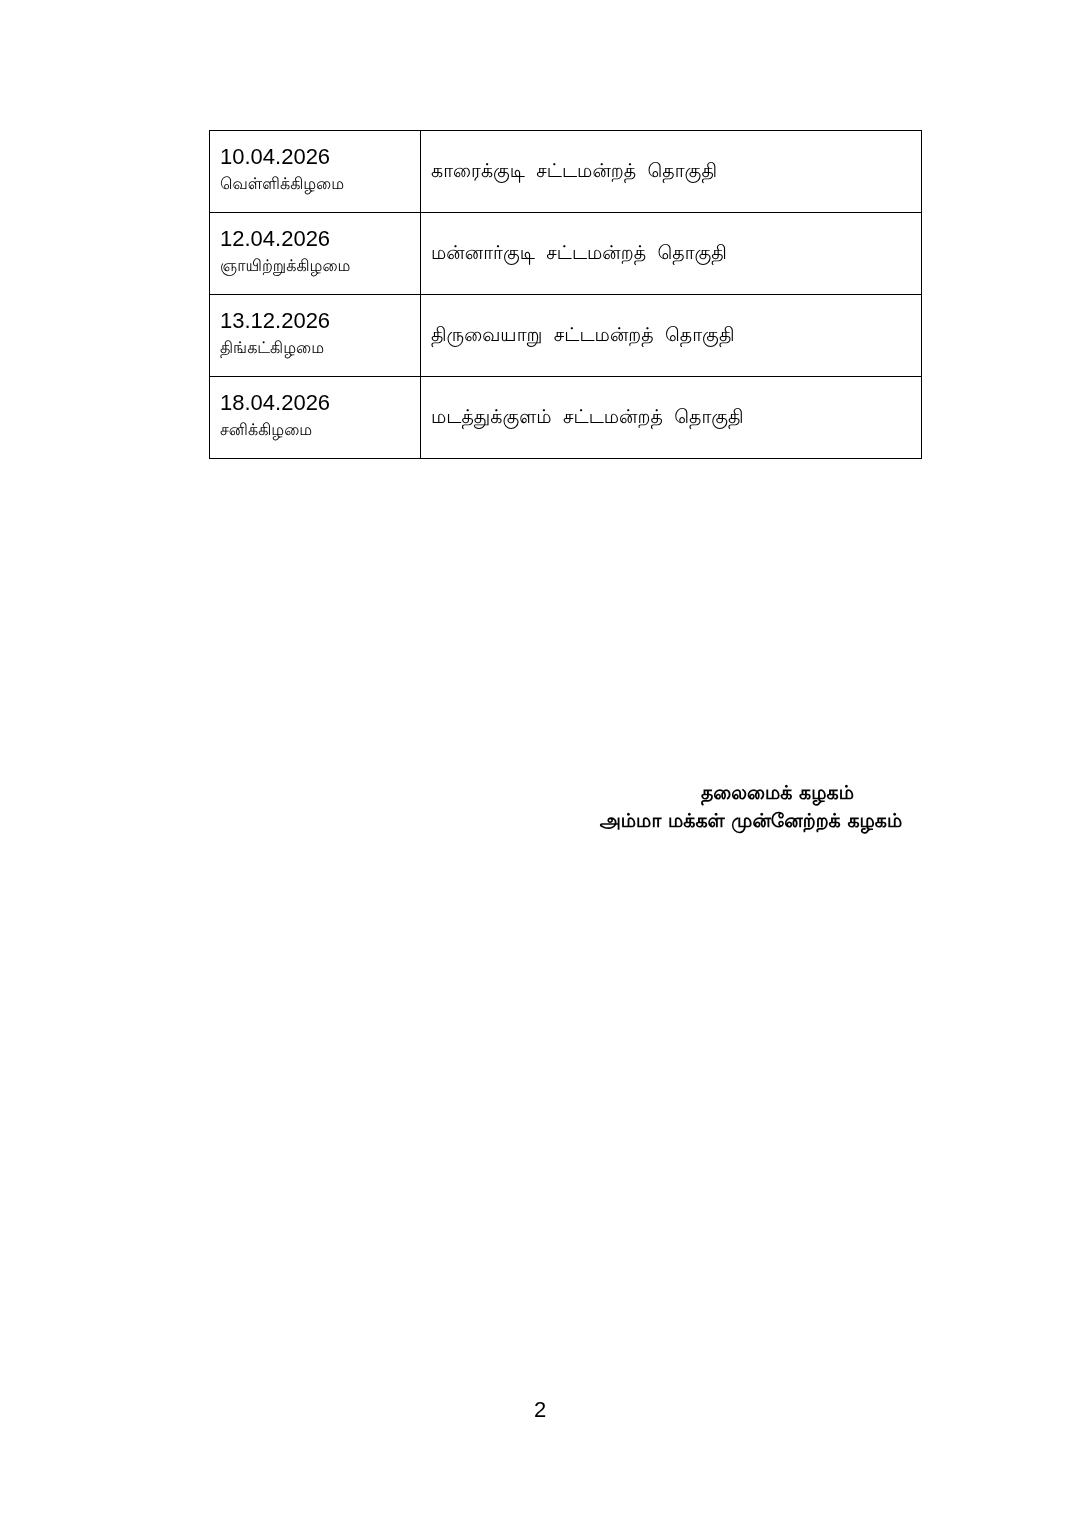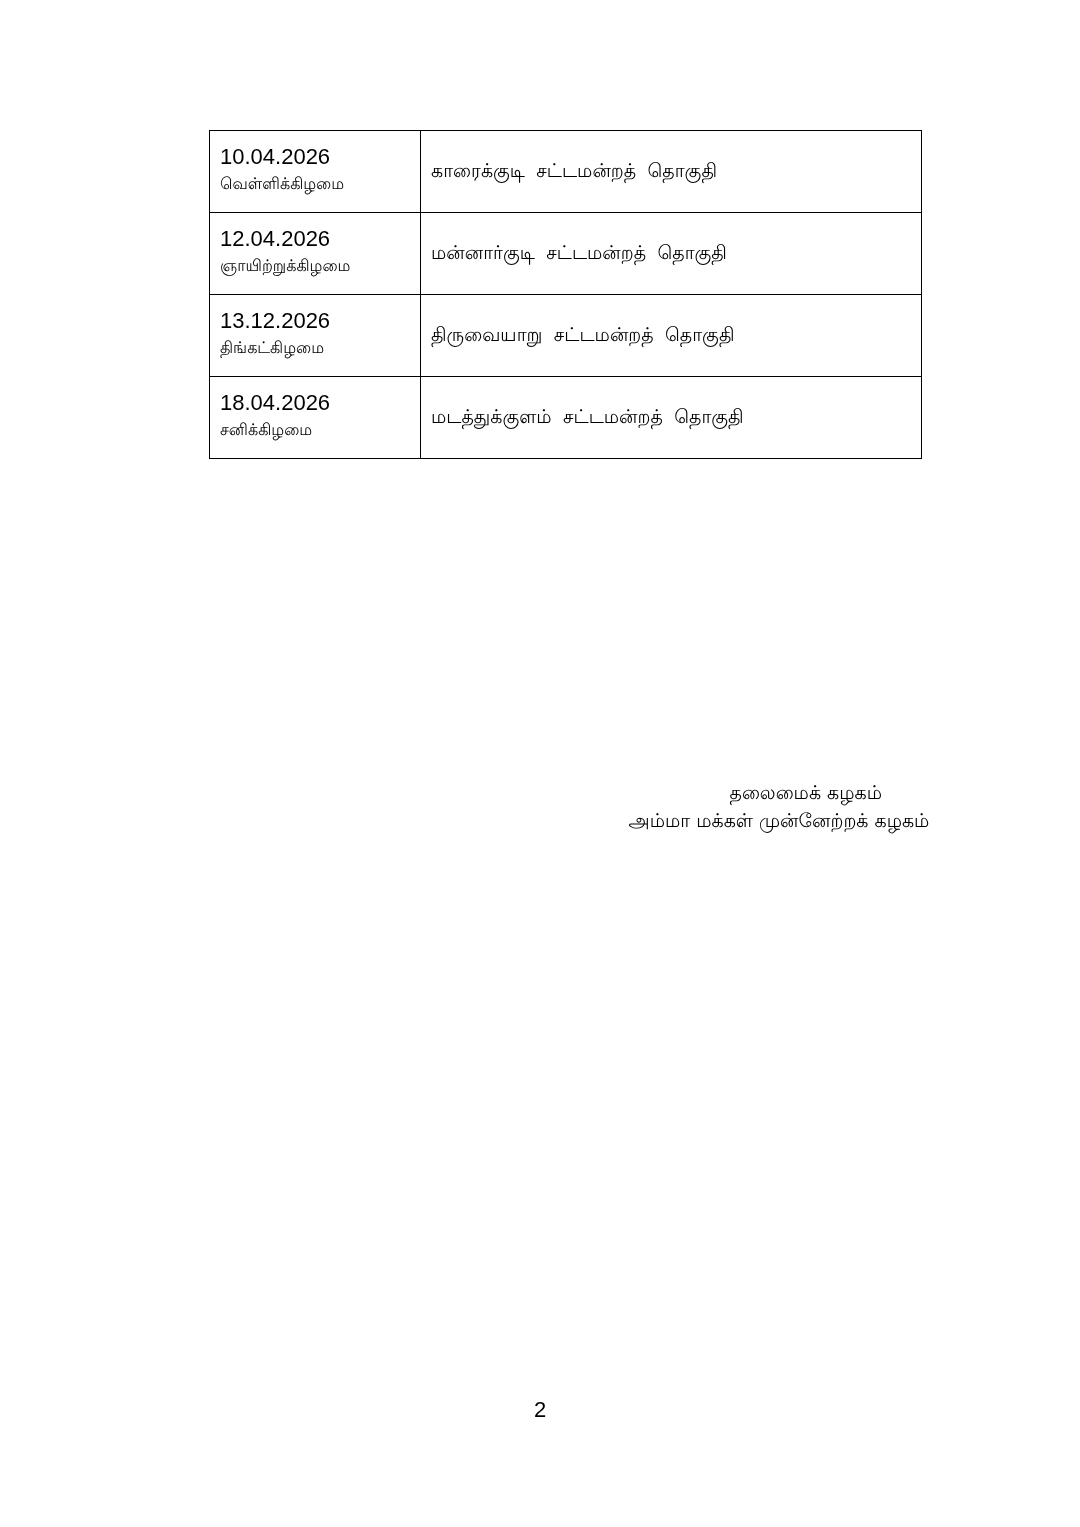--- a/index.html
+++ b/index.html
@@ -49,25 +49,25 @@
     .place-text {
       font-family: Liberation Mono, monospace;
       font-size: 19px;
       line-height: 28px;
       display: block;
       white-space: pre-line;
     }
     .signature {
       position: absolute;
       top: 778px;
-      left: 584px;
+      left: 556px;
       width: 390px;
       text-align: right;
       font-family: "DejaVu Sans", sans-serif;
-      font-weight: normal;
+      font-weight: bold;
       font-size: 19px;
       line-height: 28px;
     }
     .sig-line1 {
       display: block;
       text-align: right;
       padding-right: 92px;
     }
     .sig-line2 {
       display: block;

